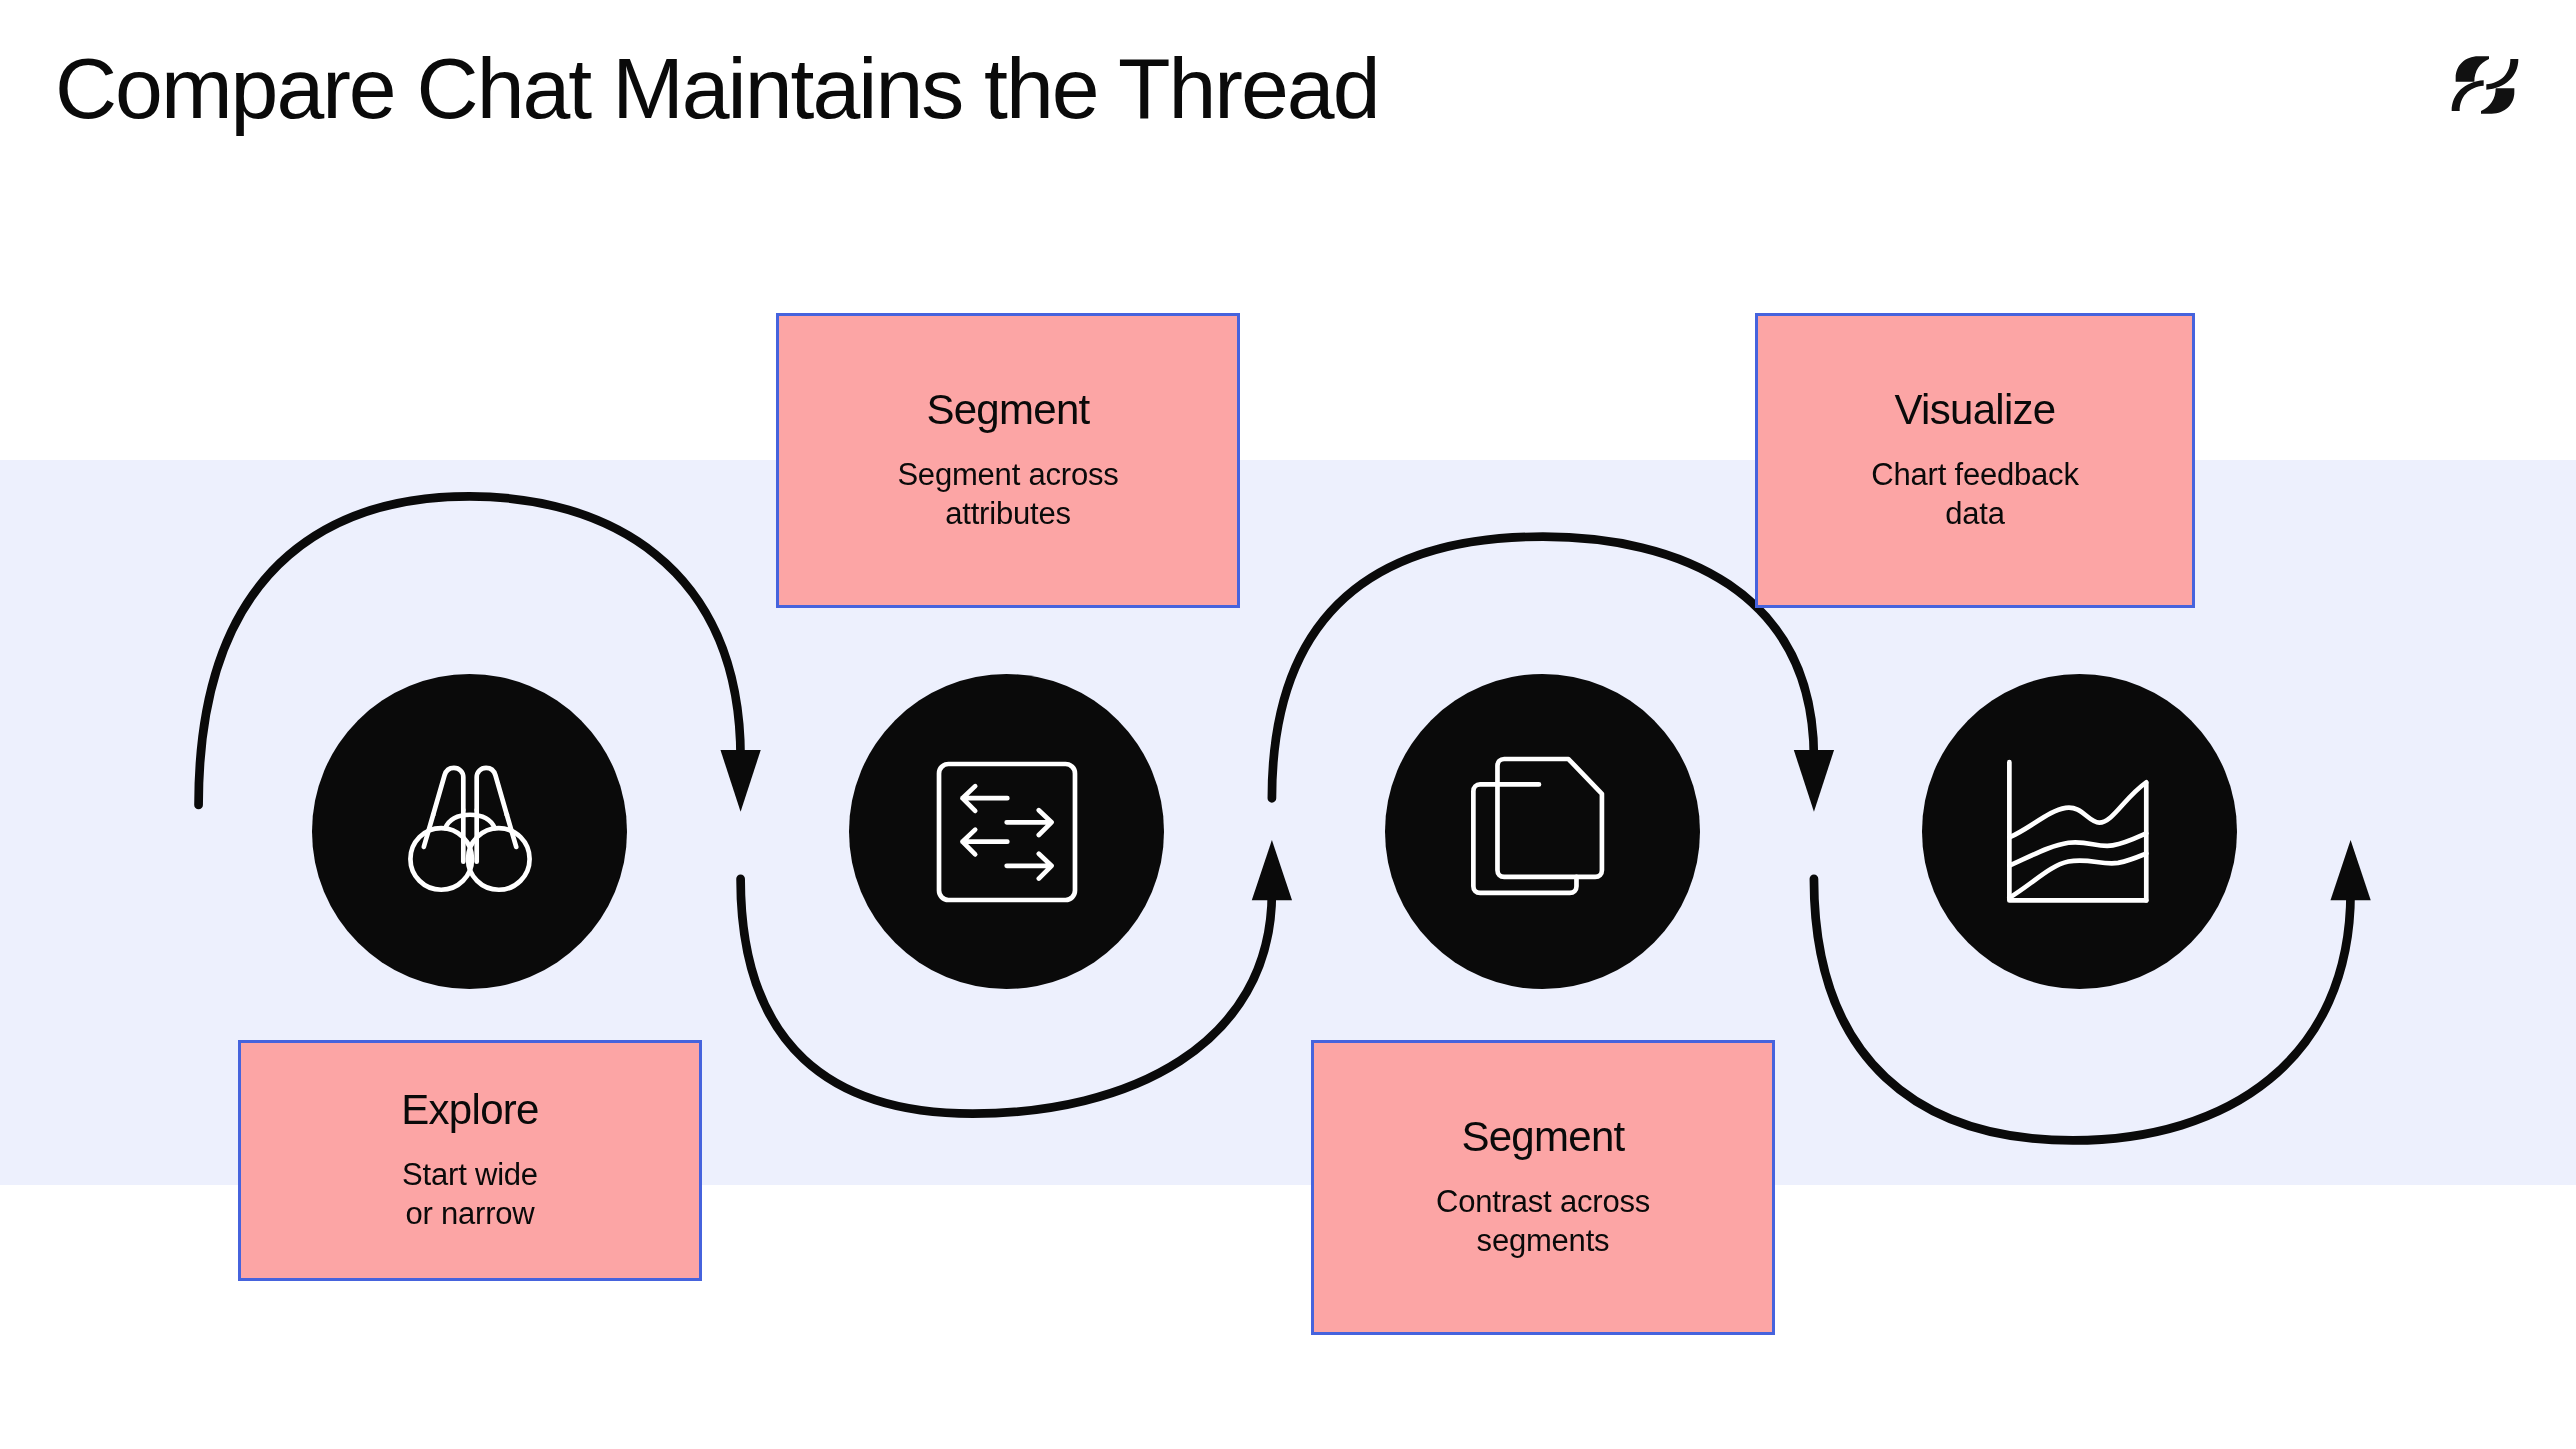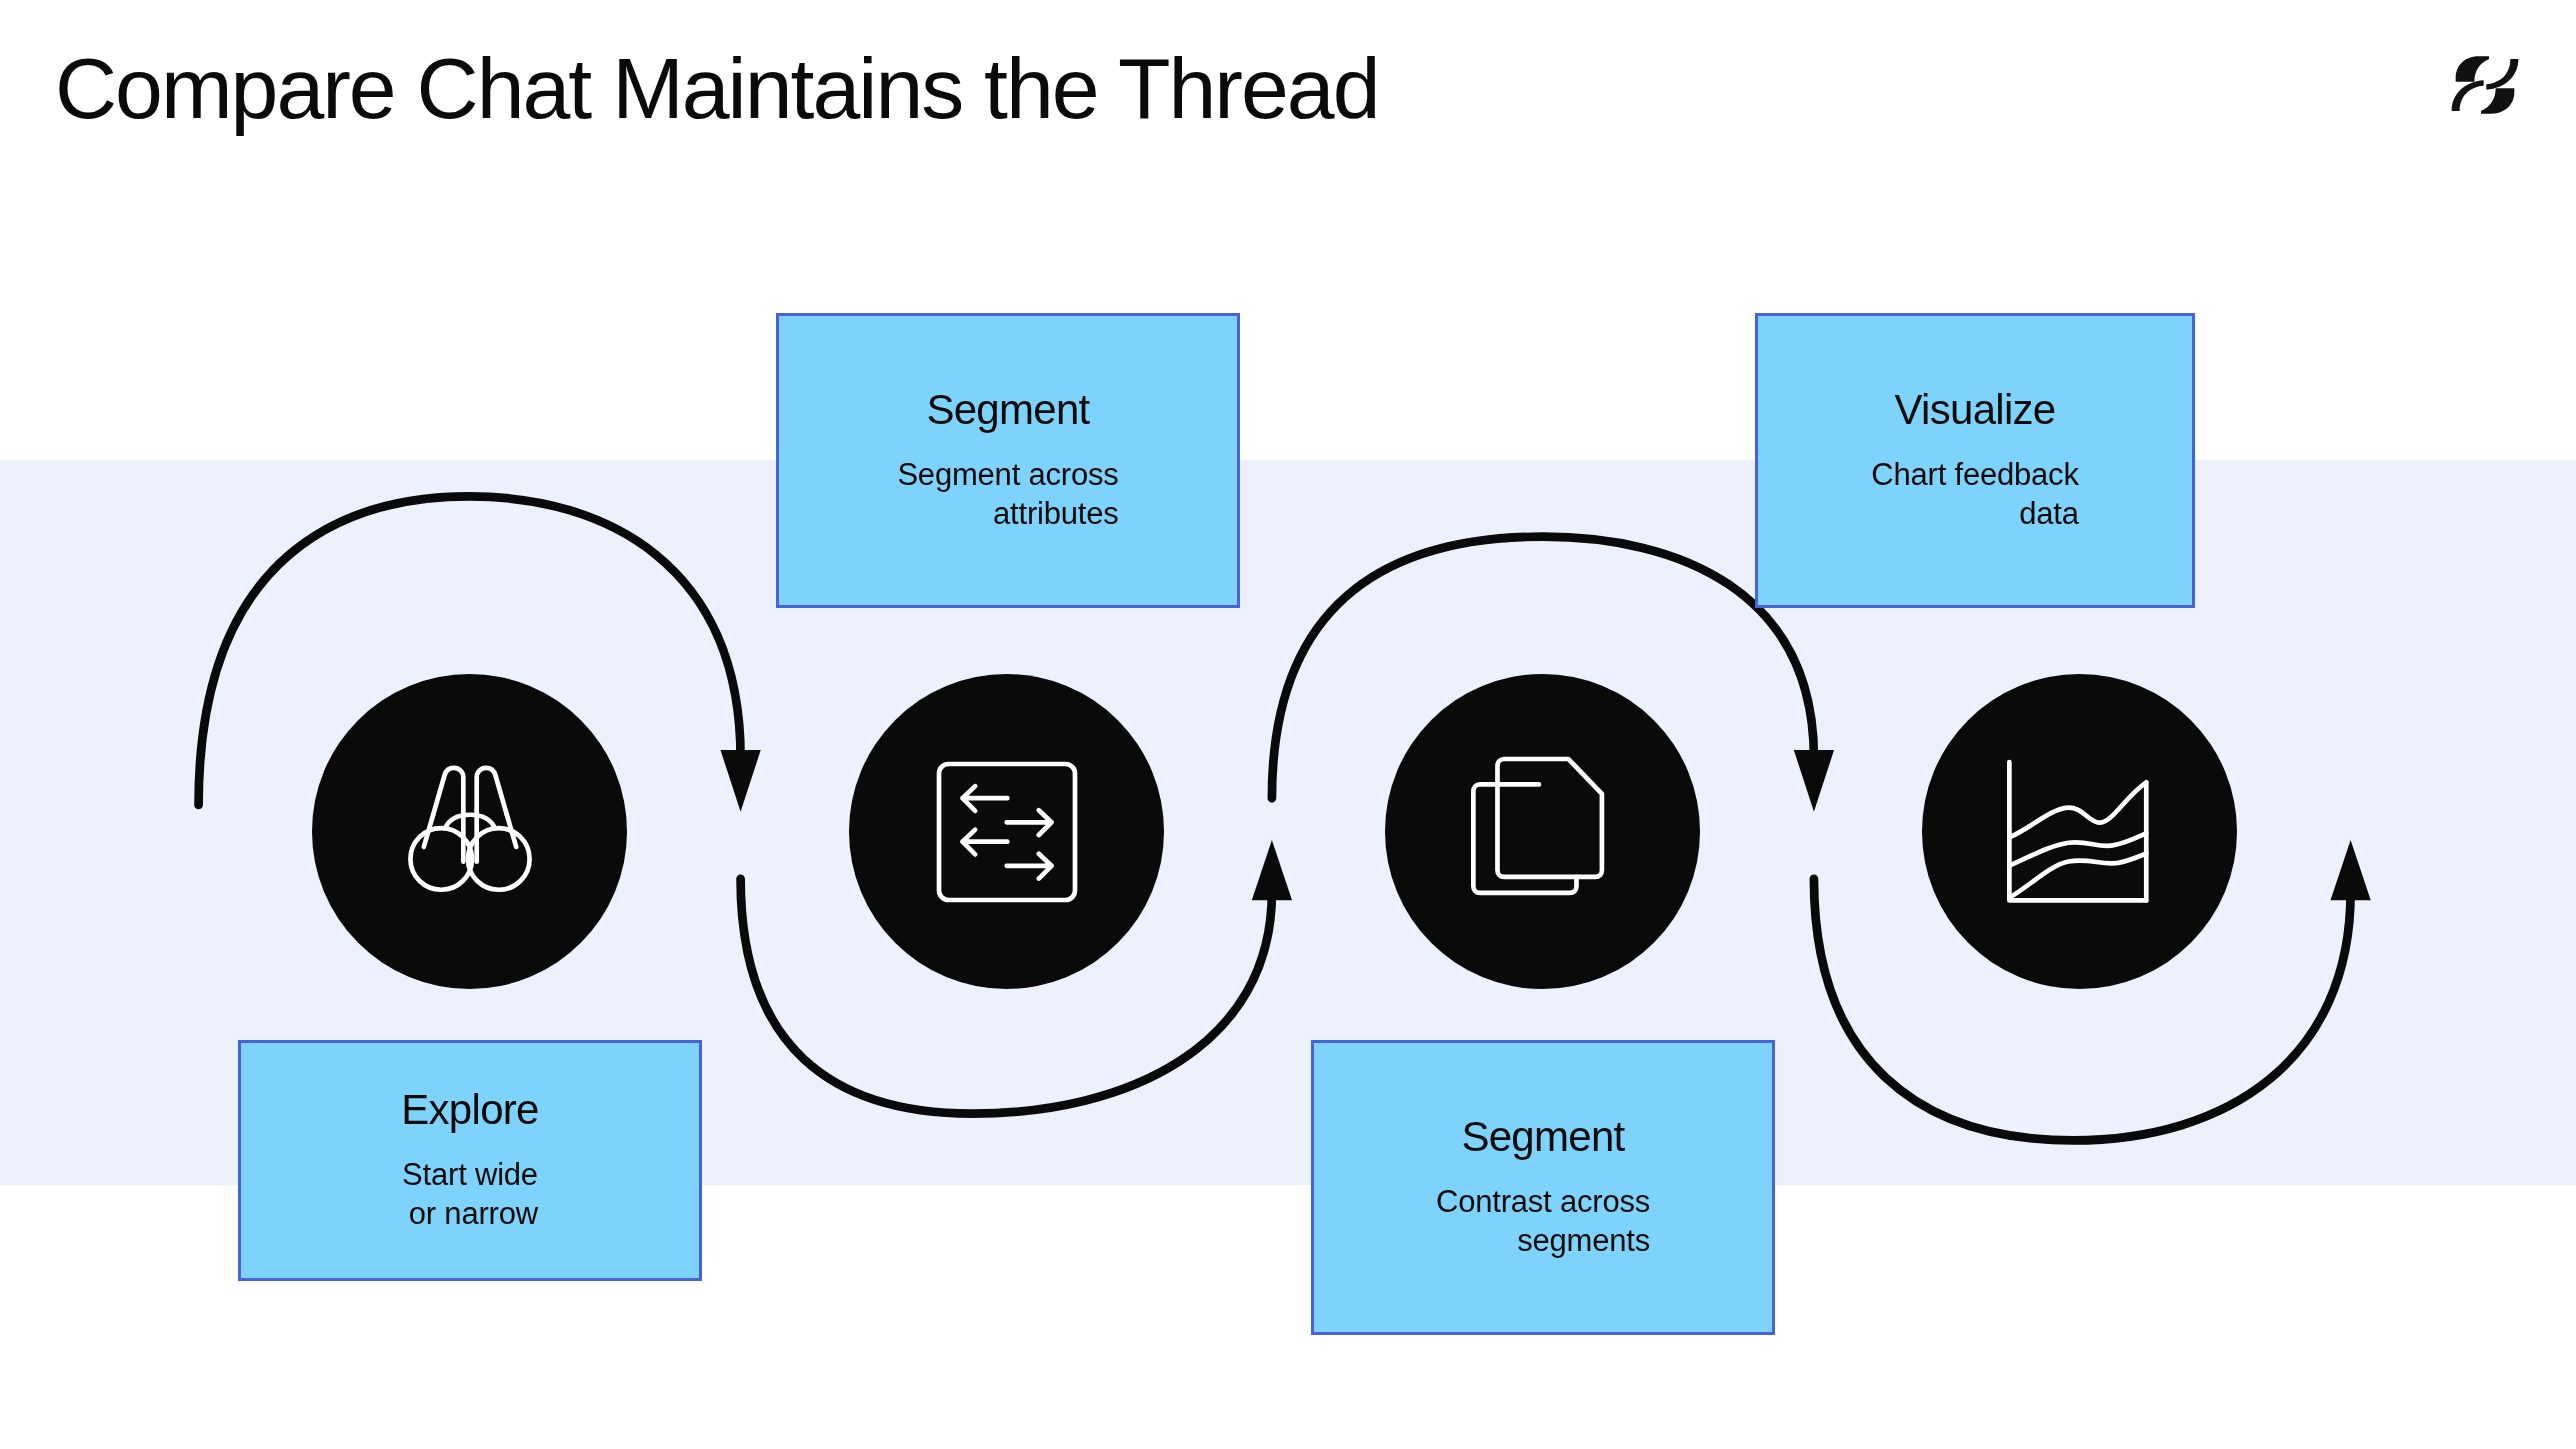--- a/index.html
+++ b/index.html
@@ -68,21 +68,21 @@
     background: #0a0a0a;
     display: flex;
     align-items: center;
     justify-content: center;
   }
   .icon-node svg { display: block; }
 
   
   .step-card {
     position: absolute;
-    background: #7dd3fc;
+    background: #fca5a5;
     border: 3.4px solid #4663dd;
     display: flex;
     flex-direction: column;
     align-items: center;
     justify-content: center;
     padding: 17px 20px;
   }
   .step-title {
     font-size: 42px;
     font-weight: 400;
@@ -90,21 +90,21 @@
     letter-spacing: -0.7px;
     line-height: 1.1;
     text-align: center;
   }
   .step-desc {
     margin-top: 21.5px;
     font-size: 31px;
     font-weight: 400;
     color: #0a0a0a;
     line-height: 1.28;
-    text-align: right;
+    text-align: center;
     letter-spacing: -0.2px;
     white-space: pre-line;
   }
 </style>
 </head>
 <body>
 
 <div id="stage">
 
   <div id="band"></div>

